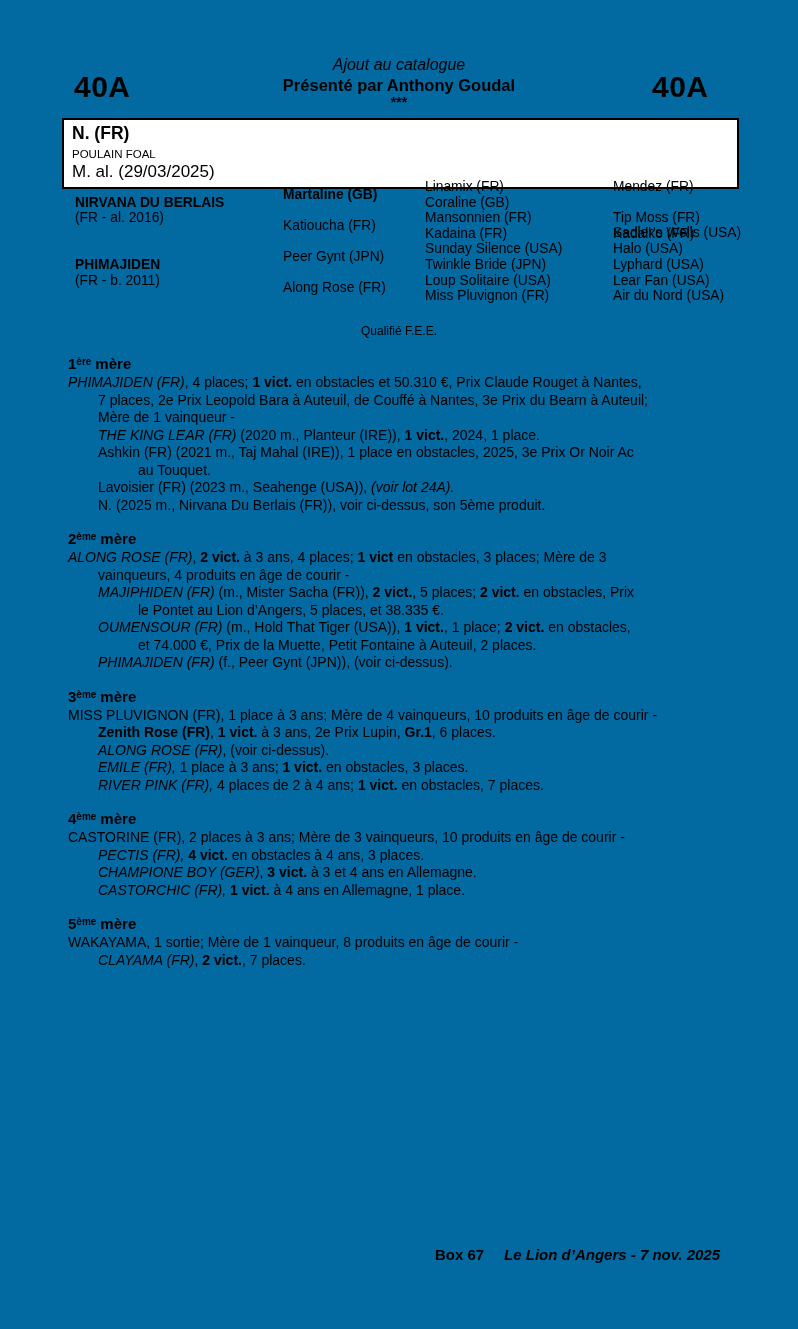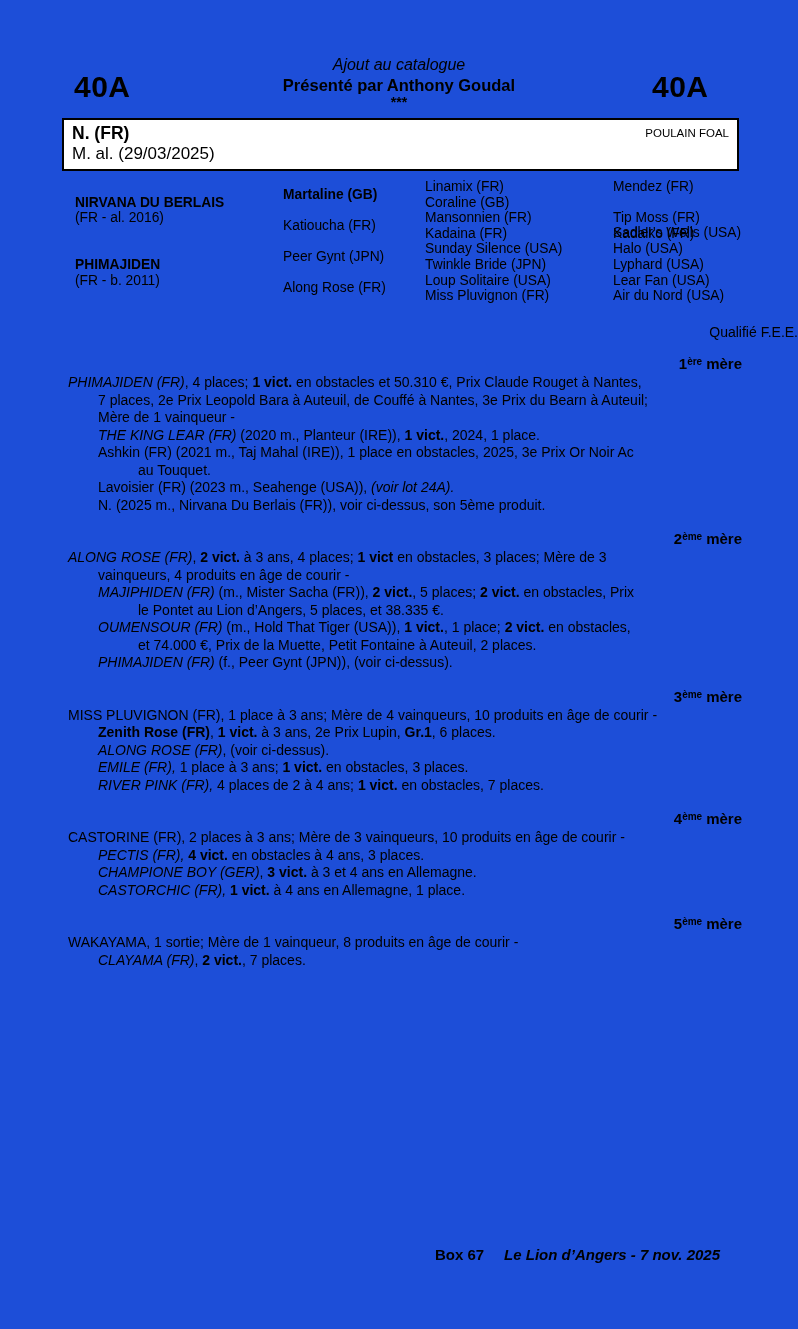--- a/index.html
+++ b/index.html
@@ -1,62 +1,62 @@
 <!DOCTYPE html>
 <html><head>
 <meta charset="utf-8">
 <style>
   * { margin:0; padding:0; box-sizing:border-box; }
   html,body { background:#ffffff; }
   body {
     width:798px; height:1329px; position:relative;
     font-family:"Liberation Sans", sans-serif; color:#000;
   }
-  .page { position:absolute; inset:0; background:#1d4ed8; }
+  .page { position:absolute; inset:0; background:#0369a1; }
 
   
   .lot-num {
     position:absolute; top:70px; font-size:30px; font-weight:bold; letter-spacing:0.5px;
   }
   .lot-num.left { left:74px; }
   .lot-num.right { left:652px; }
   .header-center { position:absolute; left:0; right:0; top:54px; text-align:center; }
   .header-center .hc1 { font-size:16px; font-style:italic; line-height:21px; }
   .header-center .hc2 { font-size:16.5px; font-weight:bold; line-height:21px; }
   .header-center .hc3 { font-size:14px; font-weight:bold; line-height:12px; }
 
   
   .title-box {
     position:absolute; left:62px; top:118px; width:677px;
     border:2px solid #000; padding:3px 8px 5px 8px; background:#fff;
   }
-  .title-box .row1 { display:flex; justify-content:space-between; align-items:flex-start; }
+  .title-box .row1 { display:flex; justify-content:space-between; align-items:flex-start;flex-direction:column; }
   .title-box .horse-name { font-size:17.5px; font-weight:bold; line-height:21px; }
   .title-box .breed { font-size:11.5px; line-height:15px; padding-top:3px; }
   .title-box .details { font-size:17px; line-height:20px; }
 
   
   .pedigree {
     position:absolute; left:75px; top:179px; width:680px;
     display:grid; grid-template-columns:208px 142px 188px auto;
     grid-auto-rows:15.6px; font-size:13.8px;
   }
   .ped-cell { display:flex; align-items:center; line-height:15.6px; }
   .ped-ancestor { flex-direction:column; align-items:flex-start; justify-content:center; }
   .ped-ancestor .nm { font-weight:bold; }
 
   
   .qualification {
-    position:absolute; left:0; right:0; top:324px; text-align:right; font-size:14px;
+    position:absolute; left:0; right:0; top:324px; text-align:center; font-size:12px;
   }
 
   
   .sections { position:absolute; left:68px; top:352px; width:674px; }
   .section { margin-bottom:13px; }
-  .section-heading { font-size:15px; font-weight:bold; line-height:20px;text-align:right; }
+  .section-heading { font-size:15px; font-weight:bold; line-height:20px; }
   .section-heading .sup { font-size:10px; vertical-align:4px; }
   .section-heading .lbl { margin-left:4px; }
   .text-line { font-size:14px; line-height:17.5px; }
   .text-line.ind0 { padding-left:0; }
   .text-line.ind1 { padding-left:30px; }
   .text-line.ind2 { padding-left:70px; }
   .b { font-weight:bold; }
   .i { font-style:italic; }
 
   

